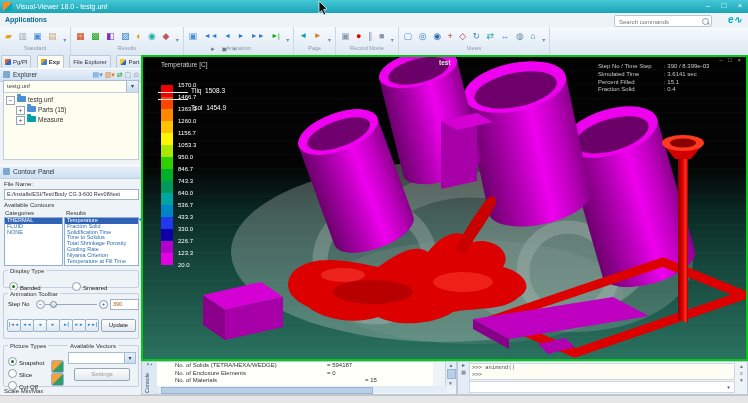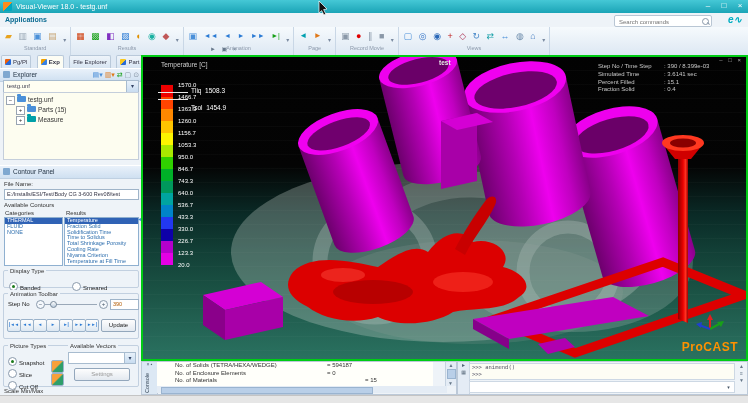--- a/index.html
+++ b/index.html
@@ -471,31 +471,20 @@
       <div class="irow">
           <span class="ilabel">Percent Filled</span>
           <span>: 15.1</span>
         </div>
       <div class="irow">
           <span class="ilabel">Fraction Solid</span>
           <span>: 0.4</span>
         </div>
     </div>
 
-    <div class="procast">
-      <svg width="34" height="24">
-        <line x1="17" y1="16" x2="17" y2="4" stroke="#e02020" stroke-width="2"></line>
-        <path d="M17,1 L14,7 L20,7 Z" fill="#e02020"></path>
-        <line x1="17" y1="16" x2="28" y2="10" stroke="#18a018" stroke-width="2"></line>
-        <path d="M31,8 L24,9 L28,14 Z" fill="#18a018"></path>
-        <line x1="17" y1="16" x2="6" y2="12" stroke="#2040d0" stroke-width="2"></line>
-        <path d="M3,11 L9,9 L8,15 Z" fill="#2040d0"></path>
-      </svg>
-      <div class="ptext">ProCAST</div>
-    </div>
   </div>
 
   <div class="console-l">
     <div class="vtab">
       <div class="vicons"><span>×</span> <span>▪</span></div>
       <div class="vtext">Console</div>
     </div>
     <div class="cbody">
       <div class="c-row">
           <span class="c-name">No. of Solids (TETRA/HEXA/WEDGE)</span>

